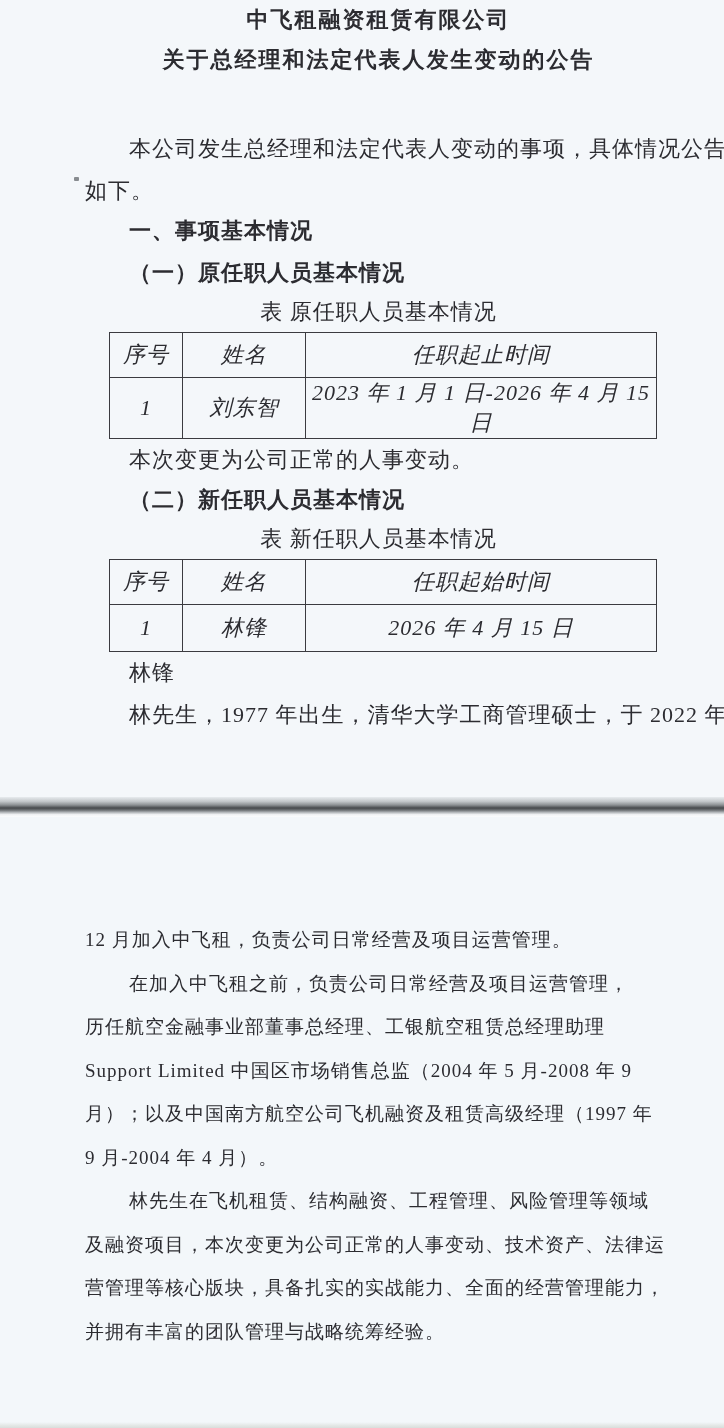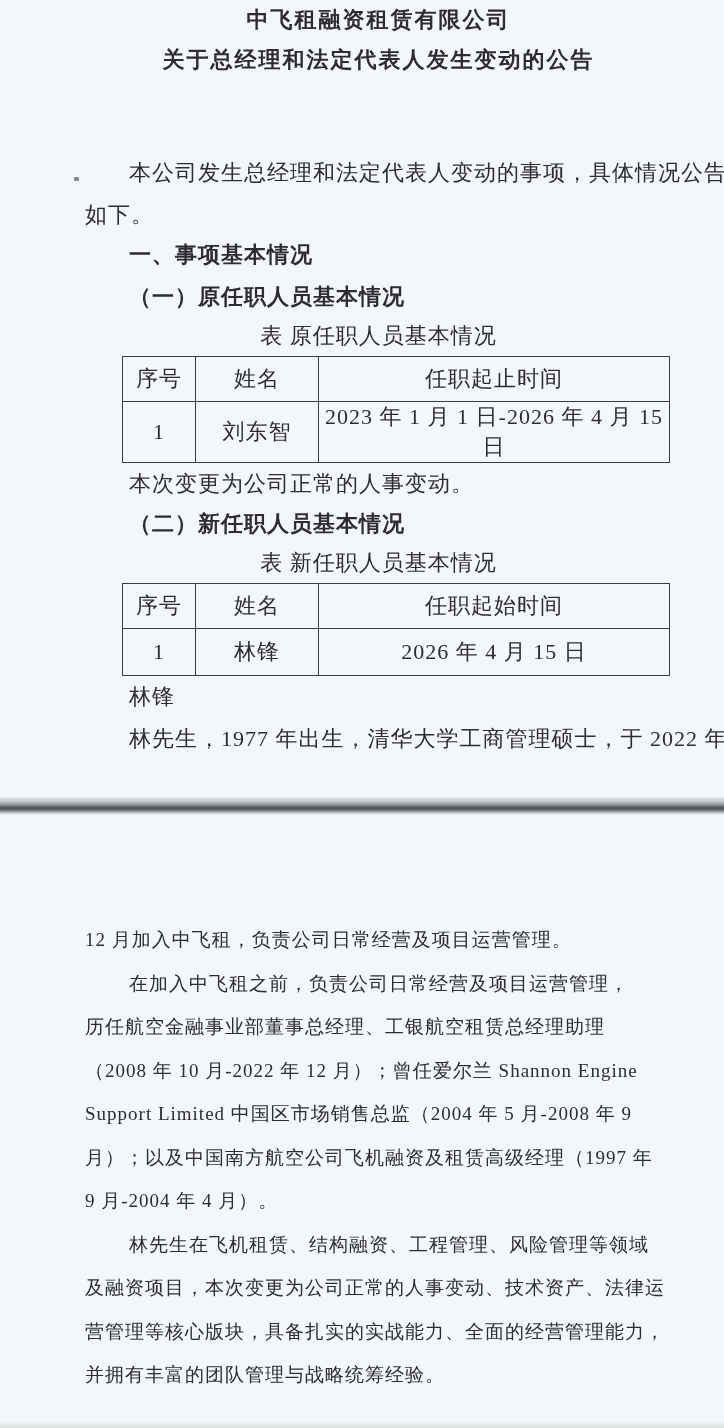--- a/index.html
+++ b/index.html
@@ -45,26 +45,27 @@
     white-space:nowrap;
   }
   .title-line{
     font-size:22px;font-weight:bold;
     height:40px;line-height:40px;
     text-align:center;letter-spacing:2px;
   }
   .caption{height:36px;line-height:32px;text-align:center;}
   .bold{font-weight:bold;font-family:Liberation Mono, monospace;}
   .indent{padding-left:44px;}
-  .first-para{margin-top:72px;}
+  .first-para{margin-top:48px;}
   .doc-table{
     border-collapse:collapse;
-    margin-left:37px;
+    margin-left:24px;
     table-layout:fixed;
     background:transparent;
+    font-style:italic;
   }
   .doc-table th,.doc-table td{
     border:1px solid #3b3b40;
     font-size:22px;font-weight:normal;
     text-align:center;vertical-align:middle;
     letter-spacing:1px;
     padding:0;
   }
   .doc-table th{height:44px;}
   .doc-table td{height:46px;}
@@ -142,21 +143,20 @@
   <div class="line indent">林锋</div>
   <div class="line indent">林先生，1977 年出生，清华大学工商管理硕士，于 2022 年</div>
 </div>
 
 <div class="page-break"></div>
 
 <div class="page page2">
   <div class="line2" style="margin-top:101px">12 月加入中飞租，负责公司日常经营及项目运营管理。</div>
   <div class="line2 indent">在加入中飞租之前，负责公司日常经营及项目运营管理，</div>
   <div class="line2">历任航空金融事业部董事总经理、工银航空租赁总经理助理</div>
-  <div class="line2">（2008 年 10 月-2022 年 12 月）；曾任爱尔兰 Shannon Engine</div>
   <div class="line2">Support Limited 中国区市场销售总监（2004 年 5 月-2008 年 9</div>
   <div class="line2">月）；以及中国南方航空公司飞机融资及租赁高级经理（1997 年</div>
   <div class="line2">9 月-2004 年 4 月）。</div>
   <div class="line2 indent">林先生在飞机租赁、结构融资、工程管理、风险管理等领域</div>
   <div class="line2">及融资项目，本次变更为公司正常的人事变动、技术资产、法律运</div>
   <div class="line2">营管理等核心版块，具备扎实的实战能力、全面的经营管理能力，</div>
   <div class="line2">并拥有丰富的团队管理与战略统筹经验。</div>
 </div>
 
 <div class="bottom-edge"></div>

